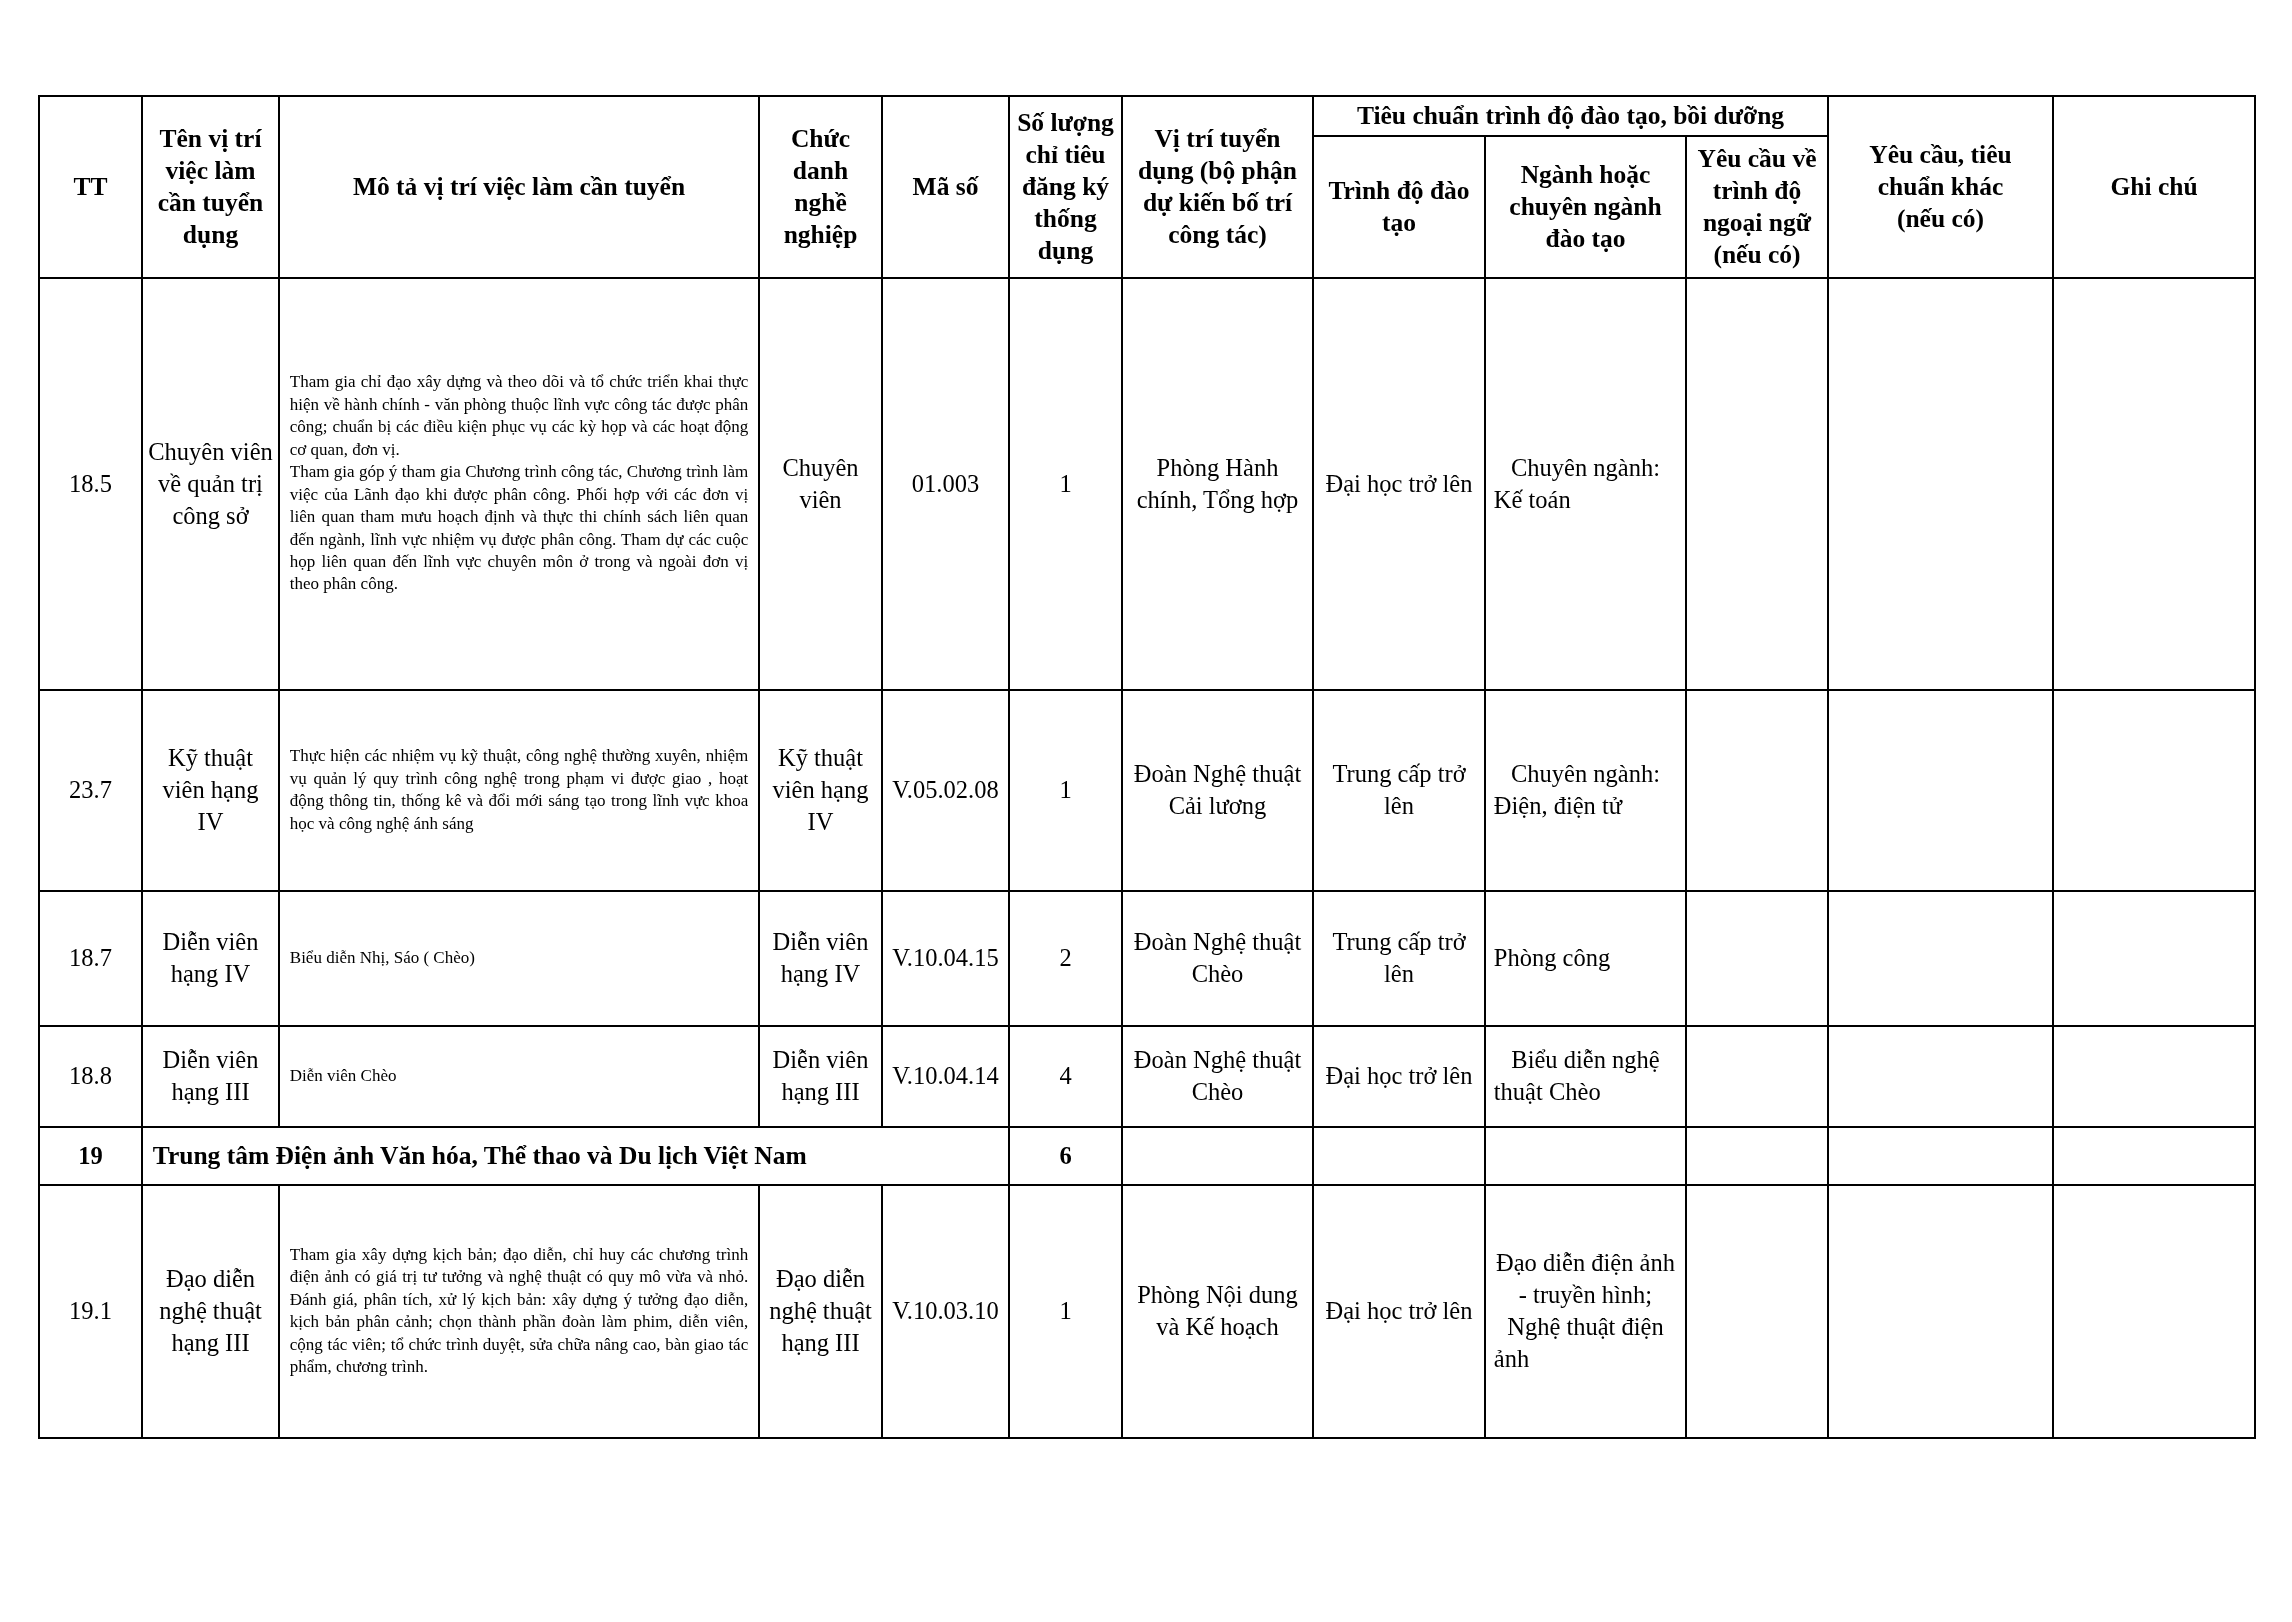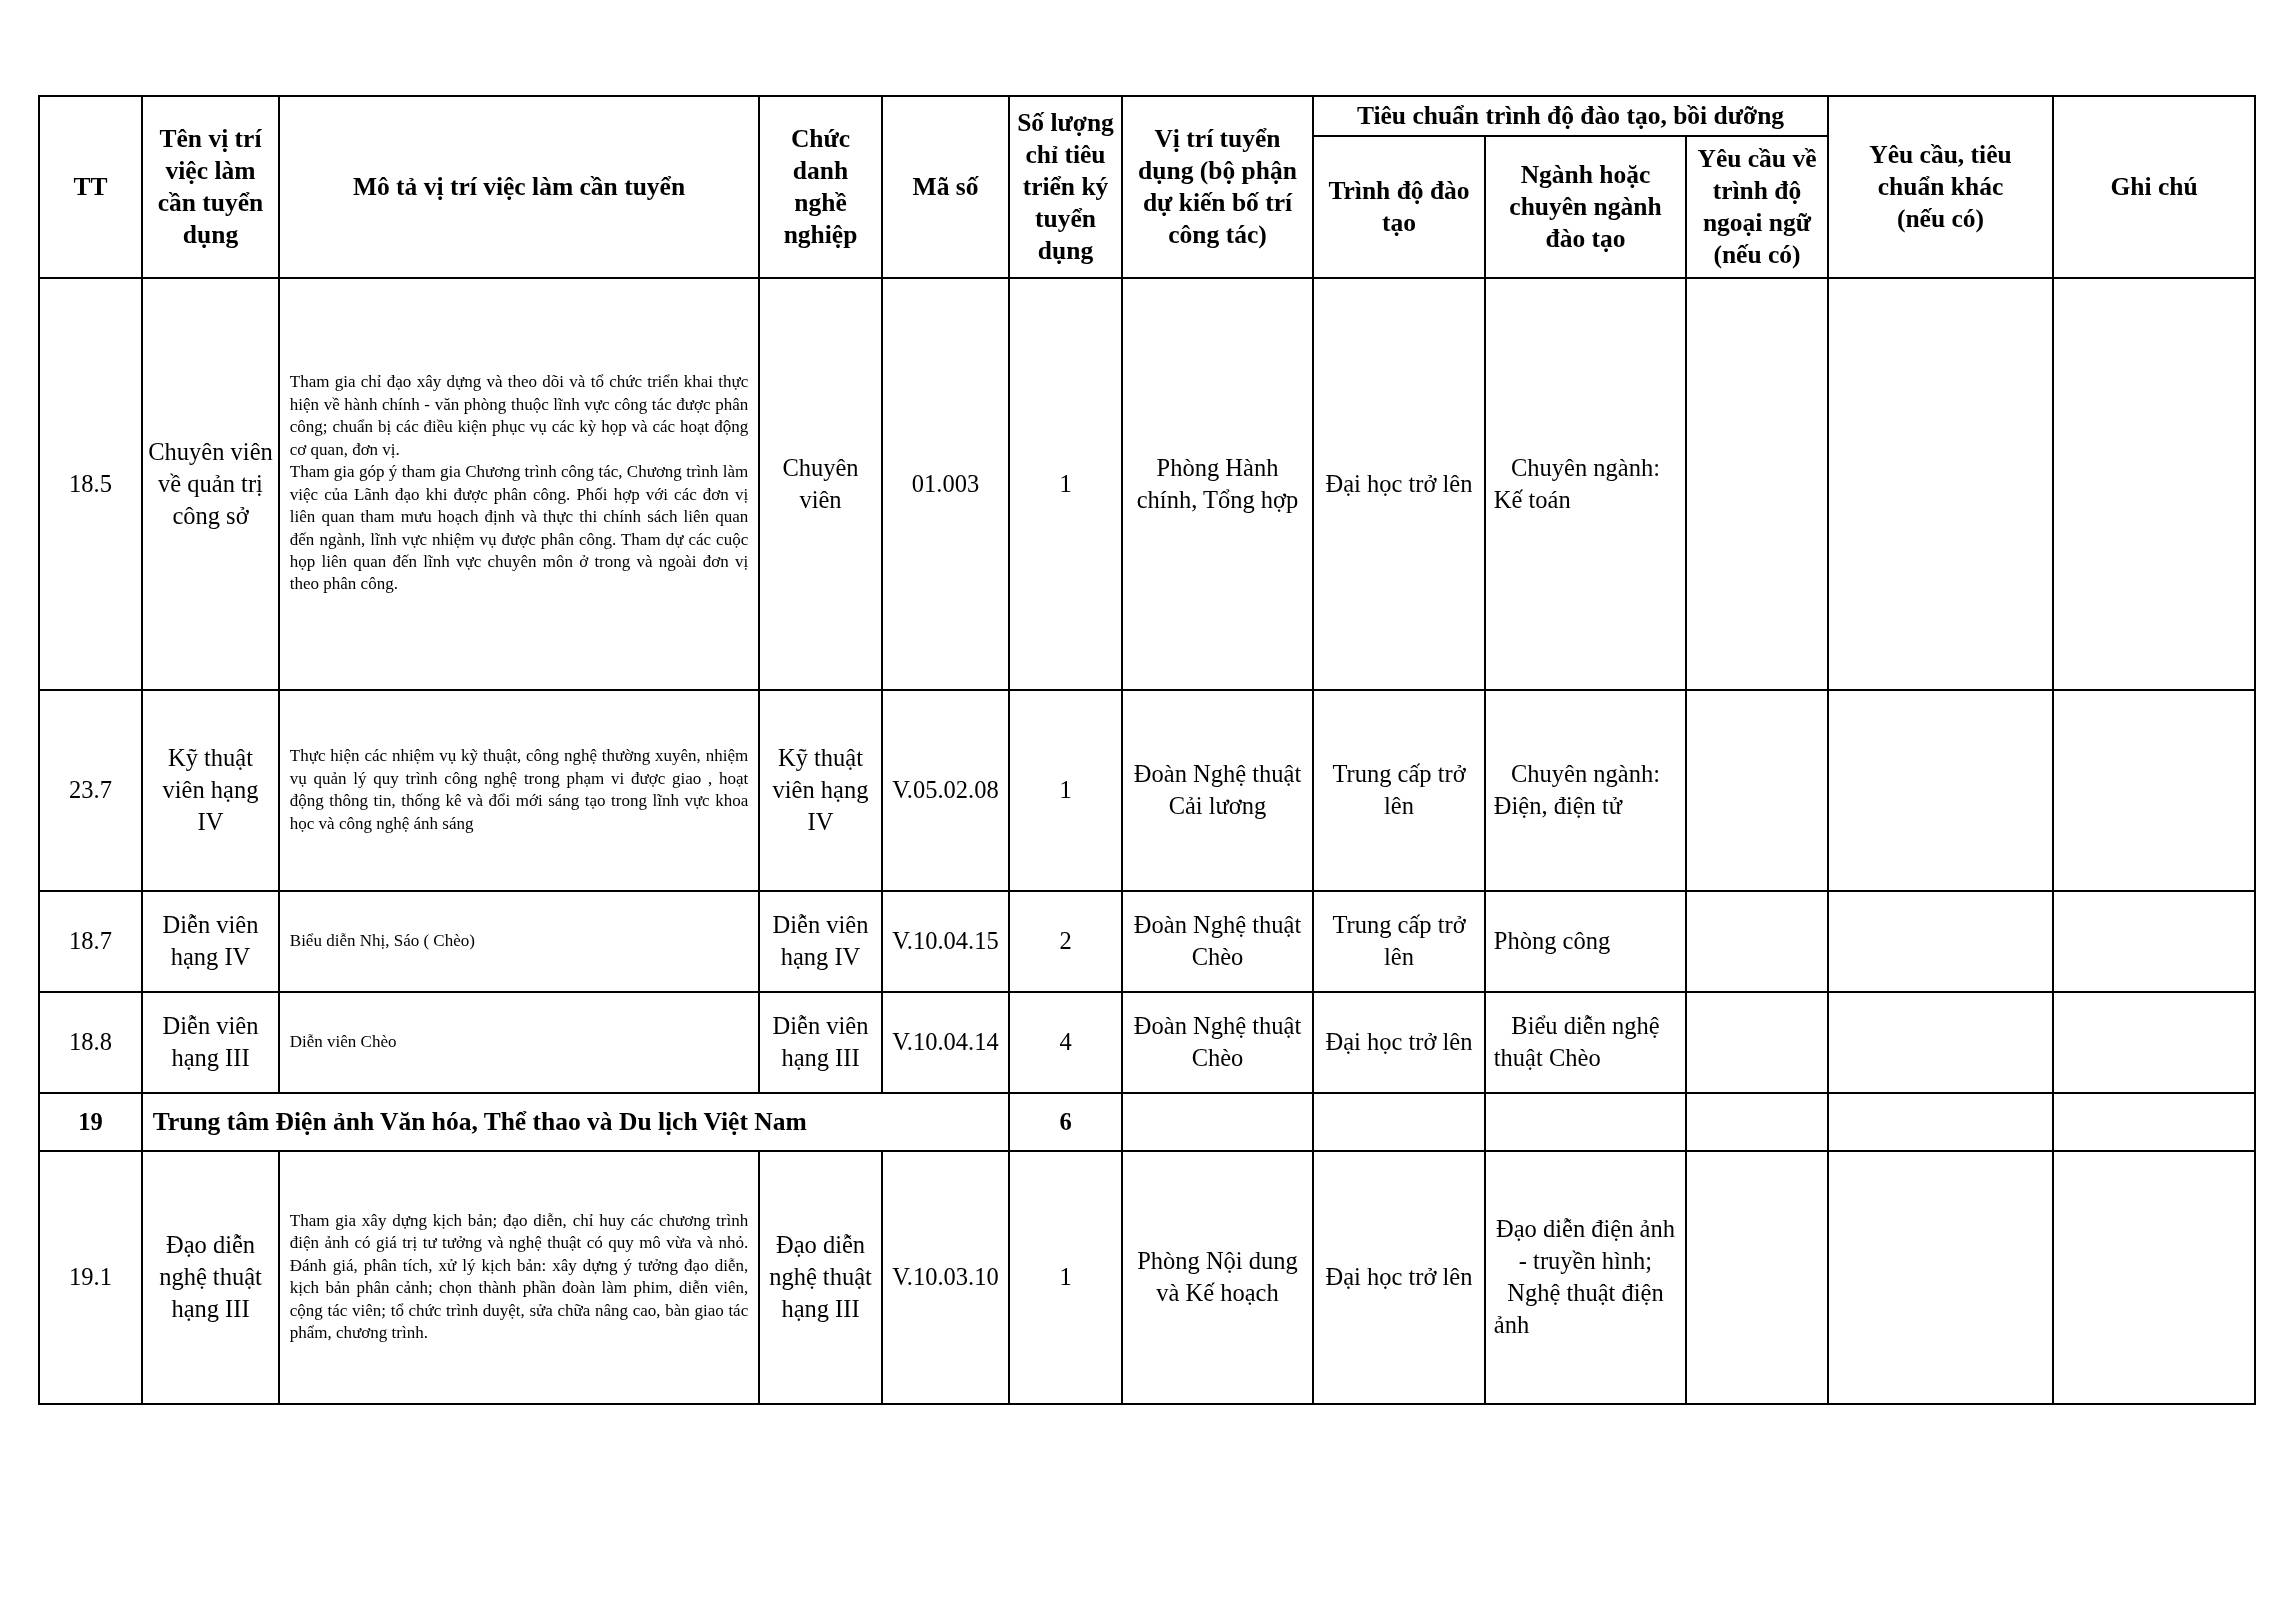--- a/index.html
+++ b/index.html
@@ -88,21 +88,21 @@
       <col style="width:225px">
       <col style="width:202px">
     </colgroup>
     <thead>
       <tr style="height:37px">
         <th rowspan="2">TT</th>
         <th rowspan="2">Tên vị trí việc làm cần tuyển dụng</th>
         <th rowspan="2">Mô tả vị trí việc làm cần tuyển</th>
         <th rowspan="2">Chức danh nghề nghiệp</th>
         <th rowspan="2">Mã số</th>
-        <th rowspan="2">Số lượng chỉ tiêu triển ký tuyển dụng</th>
+        <th rowspan="2">Số lượng chỉ tiêu đăng ký thống dụng</th>
         <th rowspan="2">Vị trí tuyển dụng (bộ phận dự kiến bố trí công tác)</th>
         <th colspan="3">Tiêu chuẩn trình độ đào tạo, bồi dưỡng</th>
         <th rowspan="2" class="prewrap">Yêu cầu, tiêu chuẩn khác
 (nếu có)</th>
         <th rowspan="2">Ghi chú</th>
       </tr>
       <tr style="height:142px">
         <th>Trình độ đào tạo</th>
         <th>Ngành hoặc chuyên ngành đào tạo</th>
         <th class="prewrap">Yêu cầu về trình độ ngoại ngữ
@@ -132,21 +132,21 @@
         <td>Kỹ thuật viên hạng IV</td>
         <td>V.05.02.08</td>
         <td>1</td>
         <td>Đoàn Nghệ thuật Cải lương</td>
         <td>Trung cấp trở lên</td>
         <td class="leftcell">Chuyên ngành: Điện, điện tử</td>
         <td></td>
         <td></td>
         <td></td>
       </tr>
-      <tr style="height:101px">
+      <tr style="height:135px">
         <td>18.7</td>
         <td>Diễn viên hạng IV</td>
         <td class="desc">Biểu diễn Nhị, Sáo ( Chèo)</td>
         <td>Diễn viên hạng IV</td>
         <td>V.10.04.15</td>
         <td>2</td>
         <td>Đoàn Nghệ thuật Chèo</td>
         <td>Trung cấp trở lên</td>
         <td class="leftcell">Phòng công</td>
         <td></td>

